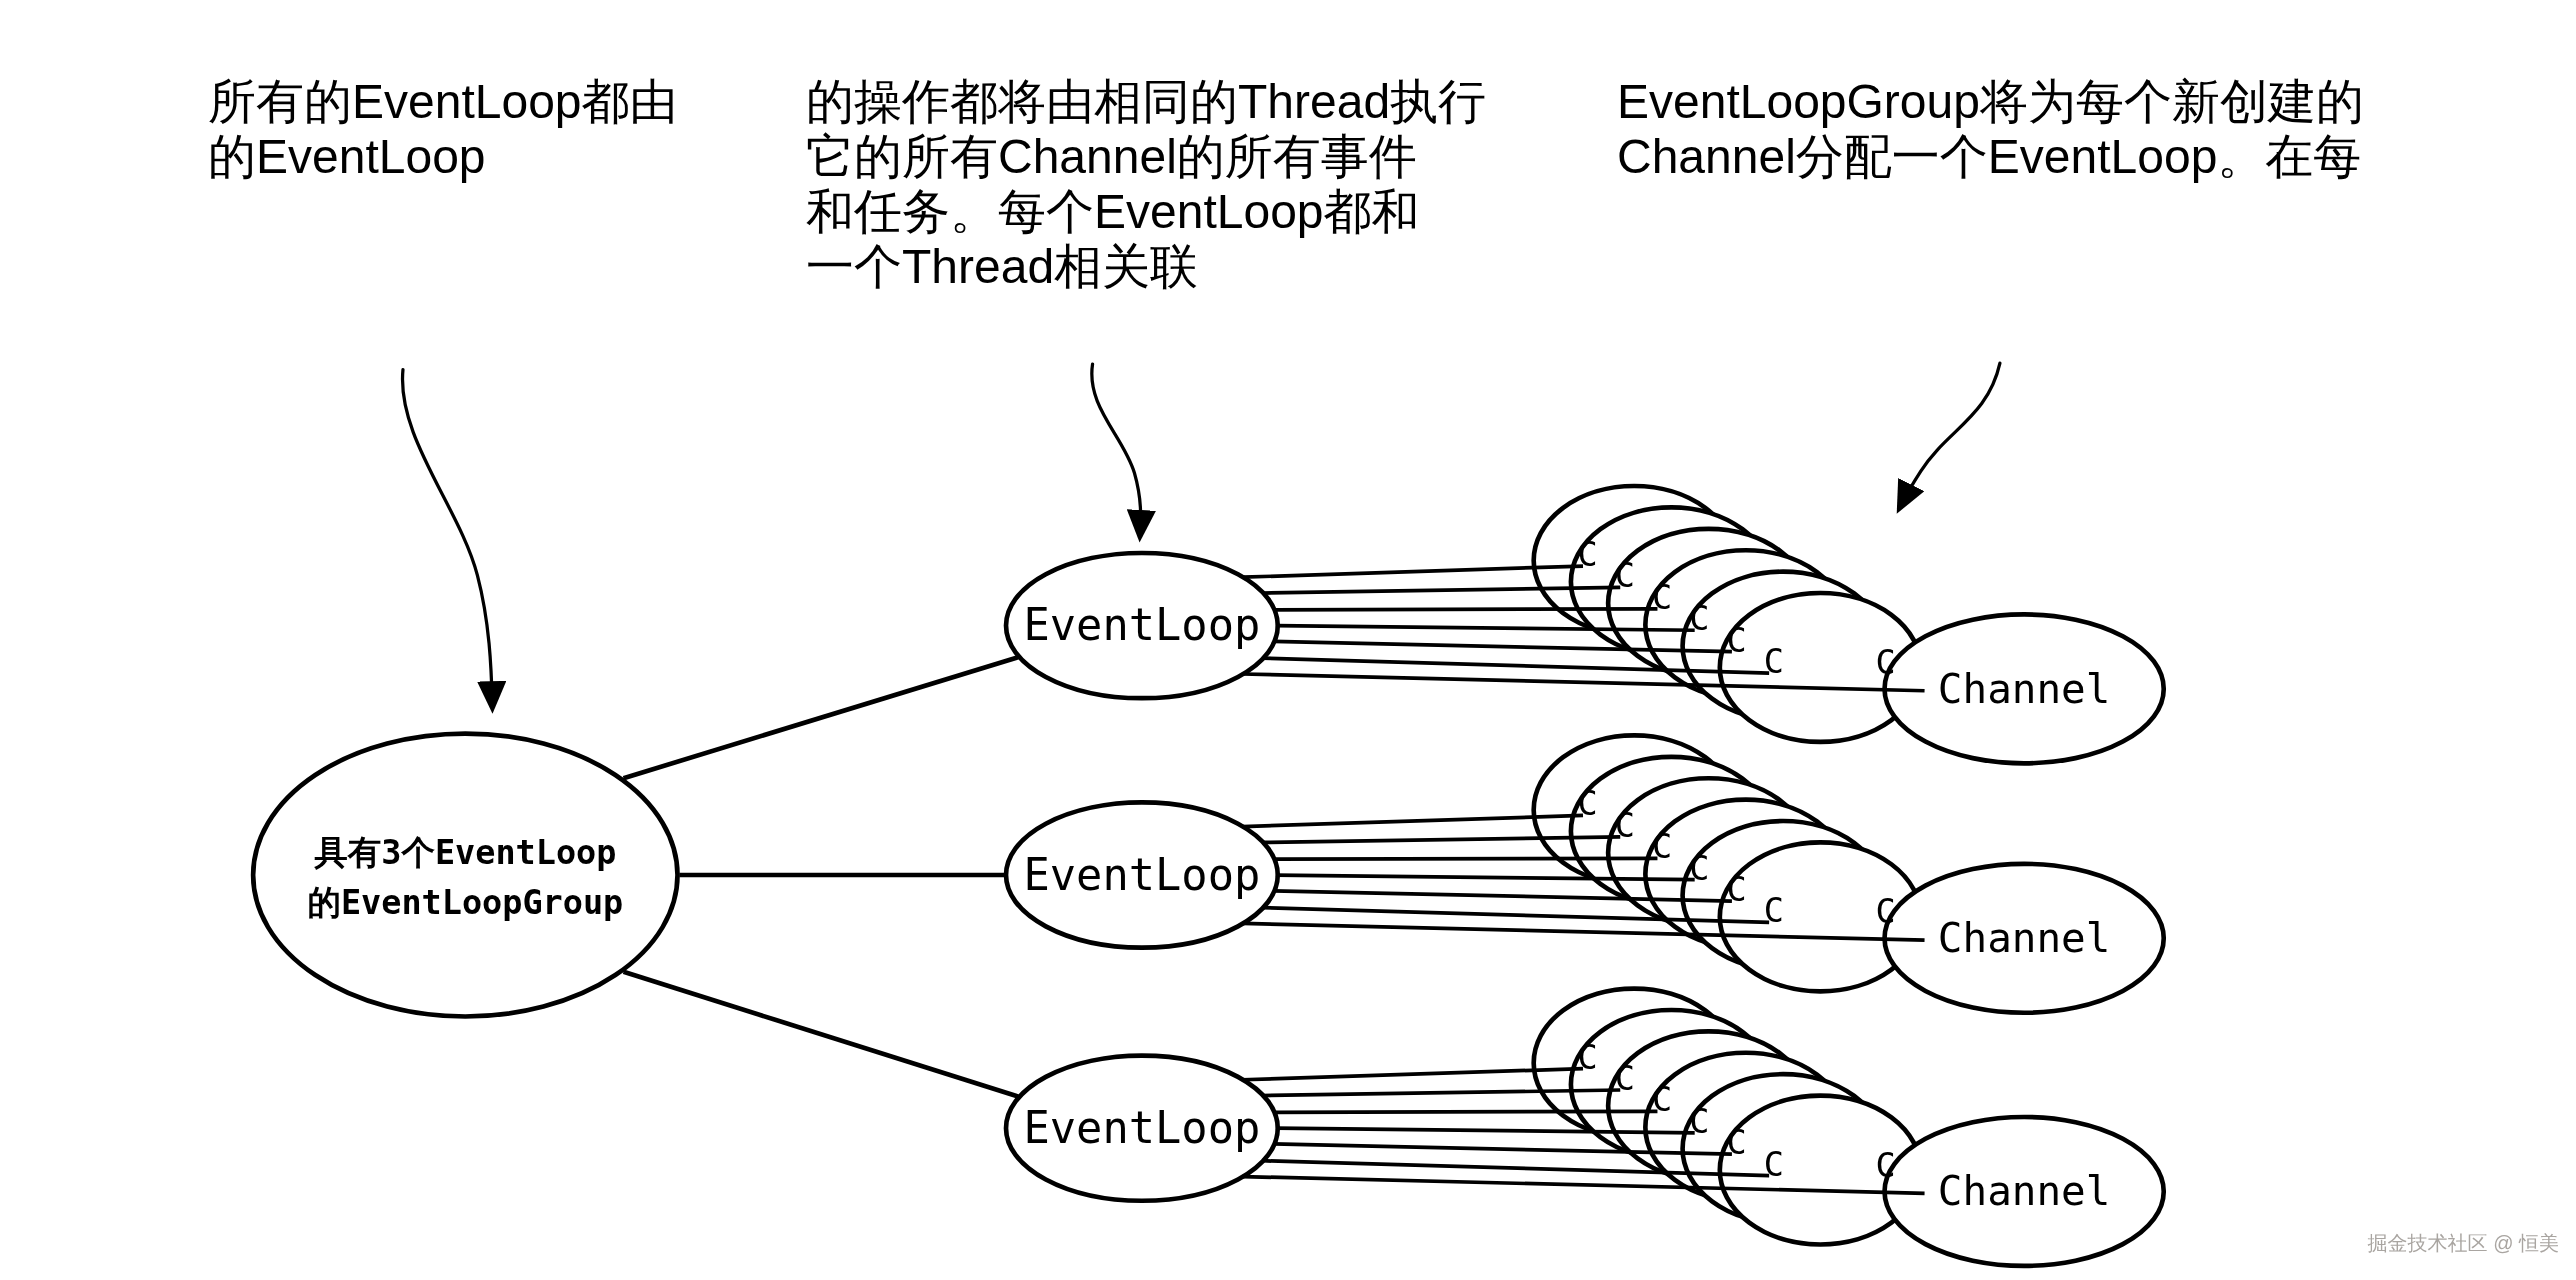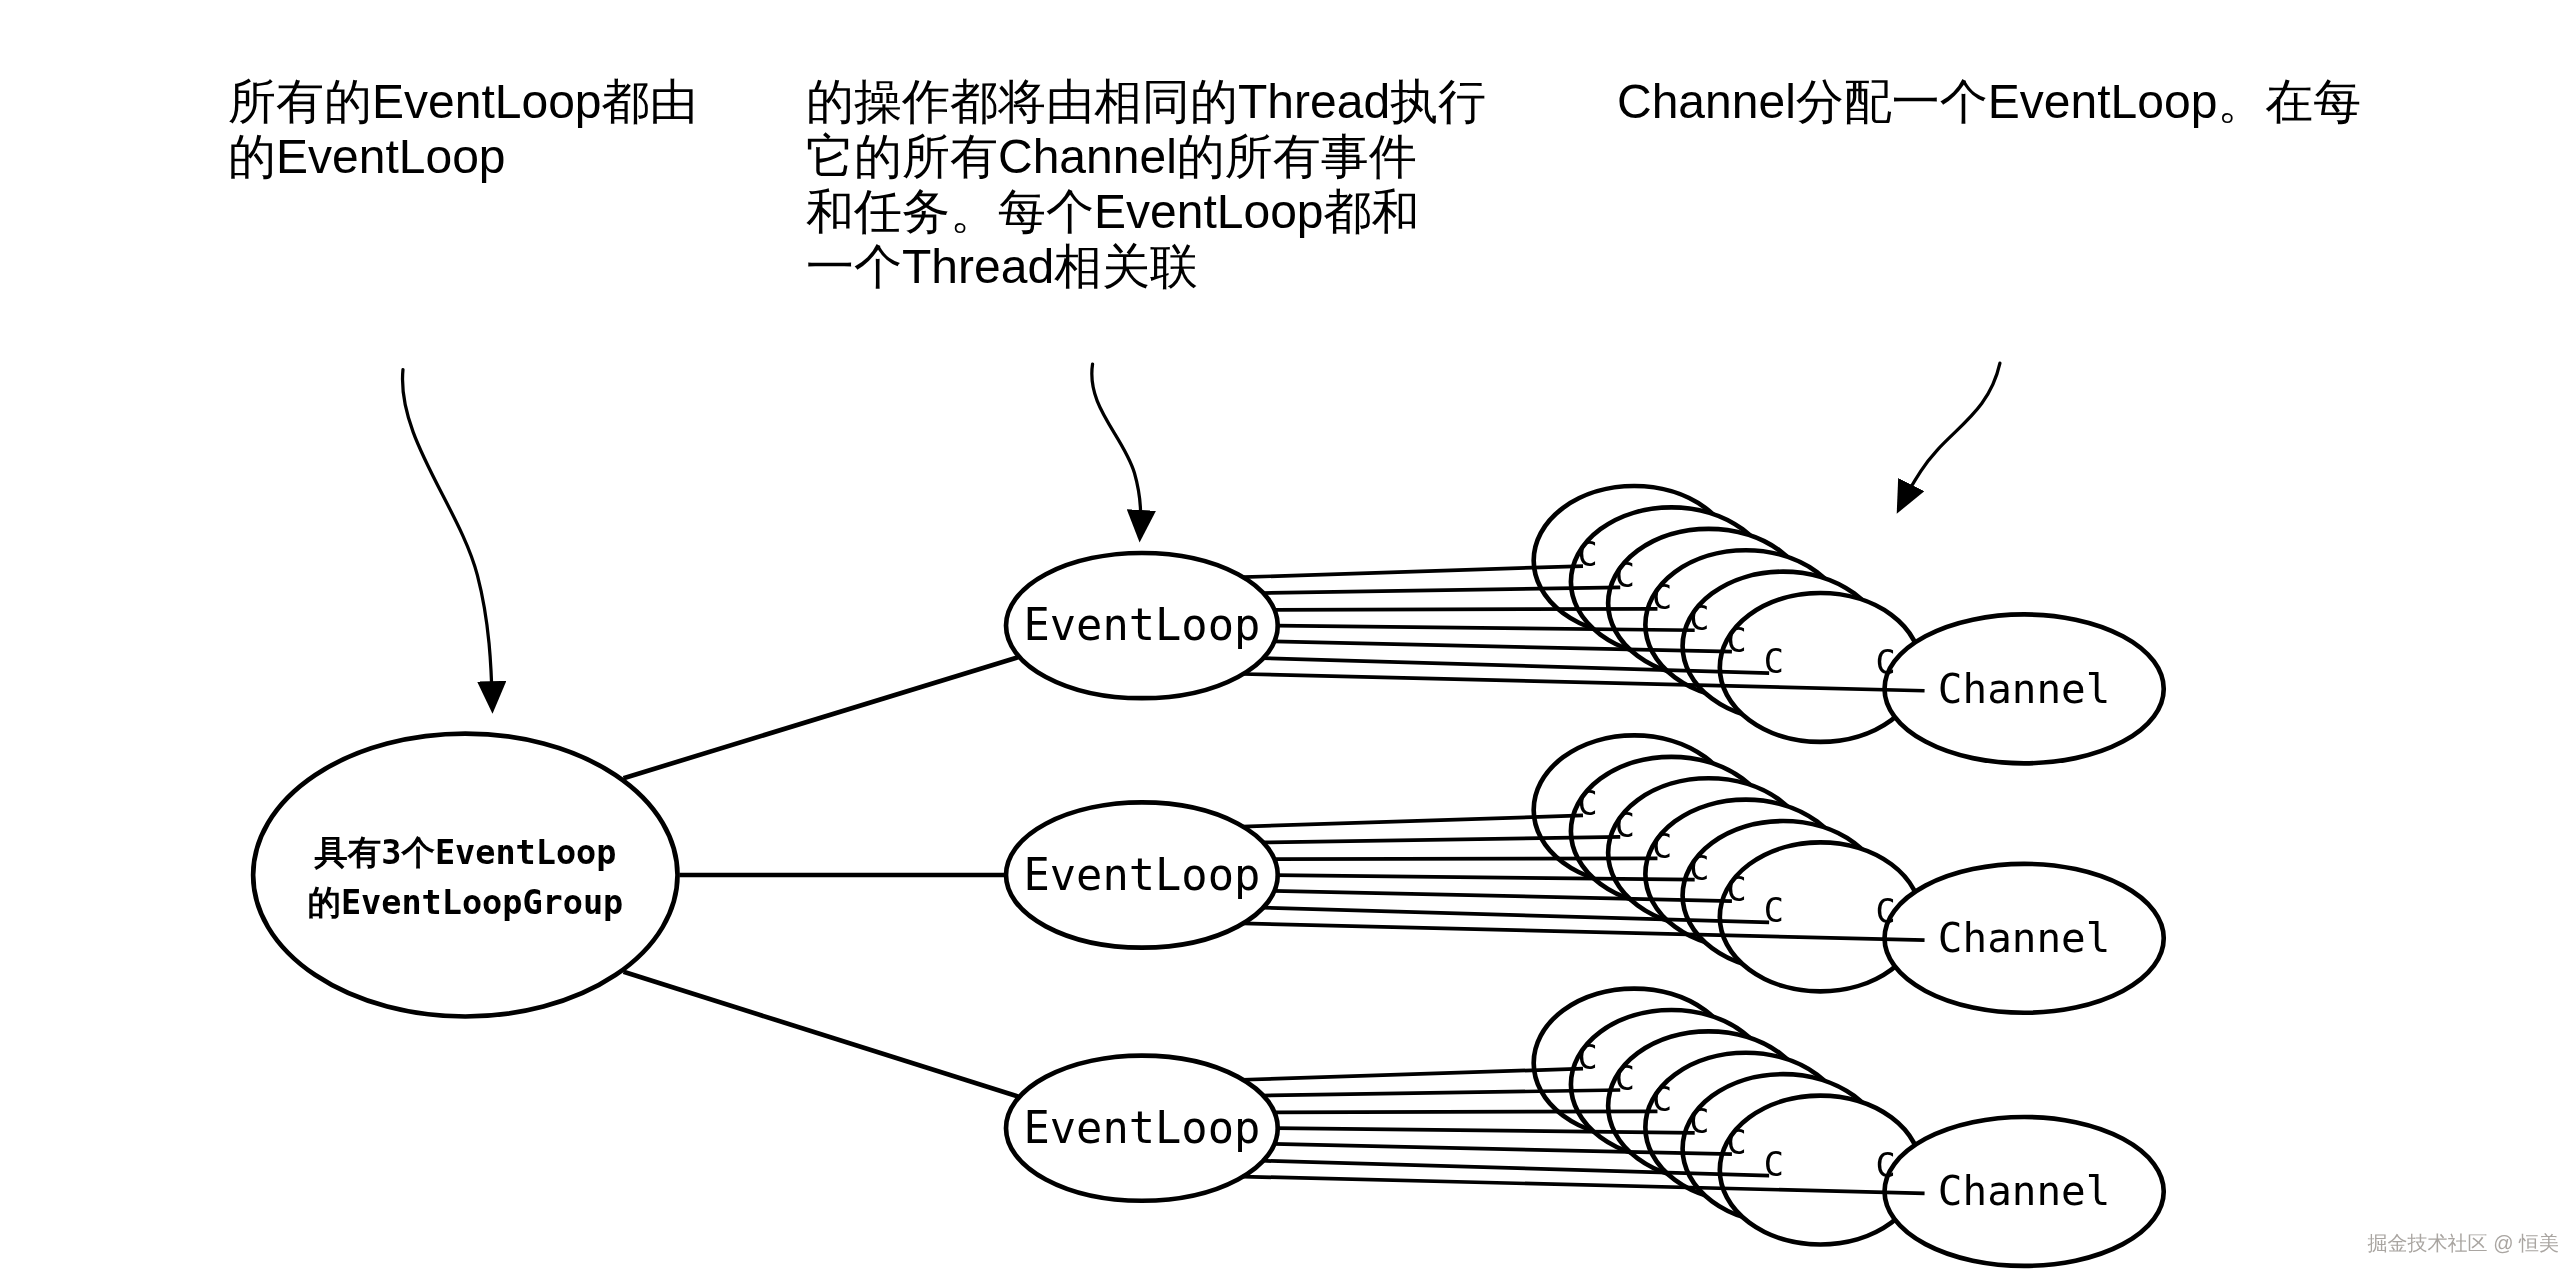--- a/index.html
+++ b/index.html
@@ -105,32 +105,33 @@
 
     <use href="#unit" x="0" y="0"></use>
     <use href="#unit" x="0" y="268"></use>
     <use href="#unit" x="0" y="540"></use>
 
     <path class="sarrow" marker-end="url(#arrowhead)" d="M 433,397 C 426,470 494,545 513,618 C 526,668 528,716 529,758"></path>
     <path class="sarrow" marker-end="url(#arrowhead)" d="M 1174,391 C 1167,437 1207,468 1219,508 C 1227,536 1226,556 1225,574"></path>
     <path class="sarrow" marker-end="url(#arrowhead)" d="M 2149,390 C 2136,448 2092,462 2064,506 C 2053,523 2047,534 2042,544"></path>
   </svg>
 
-  <div class="annotation" style="left:228px;top:74px;">
+  <div class="annotation" style="left:208px;top:74px;">
     <div>所有的EventLoop都由</div>
     <div>的EventLoop</div>
   </div>
 
   <div class="annotation" style="left:806px;top:74px;">
     <div>的操作都将由相同的Thread执行</div>
     <div>它的所有Channel的所有事件</div>
     <div>和任务。每个EventLoop都和</div>
     <div>一个Thread相关联</div>
   </div>
 
   <div class="annotation" style="left:1617px;top:74px;">
+    <div>EventLoopGroup将为每个新创建的</div>
     <div>Channel分配一个EventLoop。在每</div>
   </div>
 
   <div class="watermark">掘金技术社区 @ 恒美</div>
 
 </div>
 
 
 </body></html>

